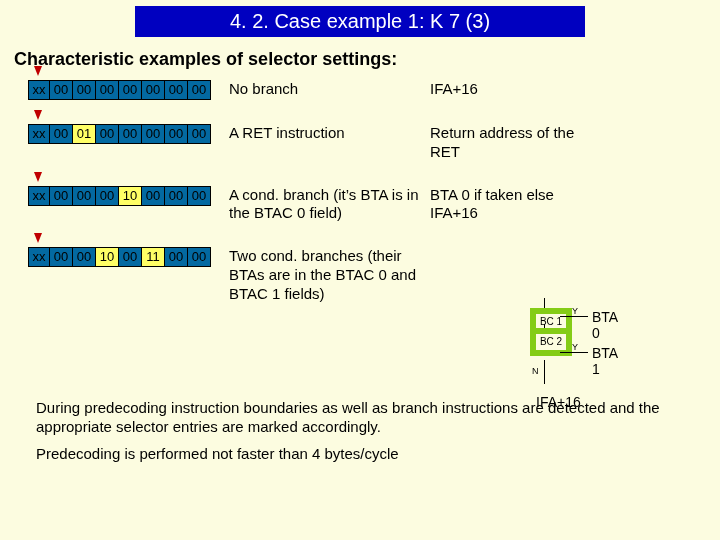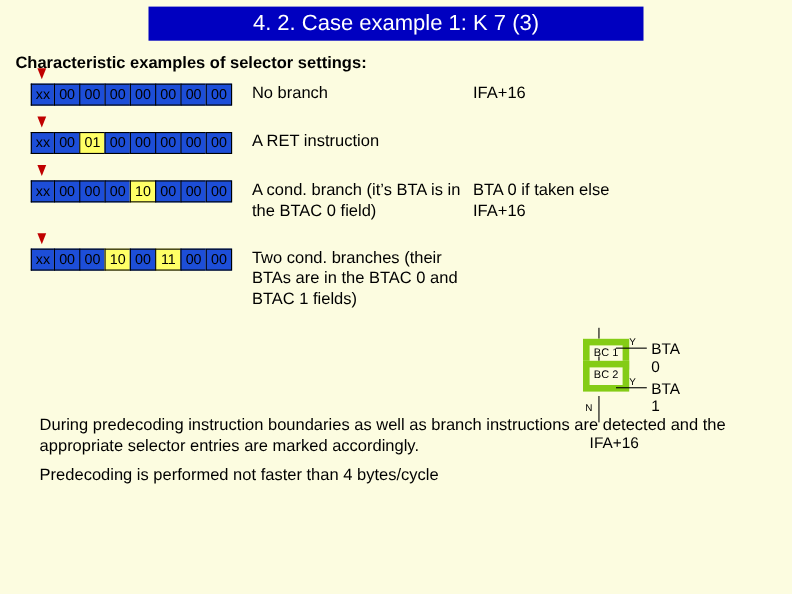--- a/index.html
+++ b/index.html
@@ -1,22 +1,22 @@
 <!DOCTYPE html>
 <html><head>
 <meta charset="utf-8">
 <style>
 html,body{margin:0;padding:0}
 body{width:720px;height:540px;background:#fcfce0;font-family:Arial,Helvetica,sans-serif;color:#000;position:relative}
 .titlebar{background:#0000c0;color:#fff;font-size:20px;font-weight:400;margin:6px auto 0;padding:4px 0;width:450px;text-align:center}
-.subhead{font-size:15px;font-weight:700;margin:12px 0 10px 14px}
+.subhead{font-size:18px;font-weight:700;margin:12px 0 10px 14px}
 .rows{margin-left:28px}
 .row{display:flex;align-items:flex-start;margin-bottom:24px}
 .cellgrp{display:flex;position:relative;flex:0 0 auto}
-.cell{border:1px solid #000;border-right:none;font-size:13px;height:18px;line-height:18px;text-align:center;min-width:22px;background:#1d4ed8}
+.cell{border:1px solid #000;border-right:none;font-size:13px;height:18px;line-height:18px;text-align:center;min-width:22px;background:#0369a1}
 .cell:last-child{border-right:1px solid #000}
 .cell.hl{background:#ffff66}
 .cell.xx{min-width:20px}
 .arrow{position:absolute;top:-14px;width:0;height:0;border-left:4px solid transparent;border-right:4px solid transparent;border-top:10px solid #c00000}
 .desc{font-size:15px;margin-left:18px;width:195px;line-height:1.25}
 .res{font-size:15px;margin-left:6px;width:170px;line-height:1.25}
 .flow{position:absolute;left:530px;top:298px;font-size:10px}
 .flow .lbl{position:absolute;font-size:14px}
 .box{position:absolute;border:6px solid #84cc16;width:30px;height:16px;font-size:10px;text-align:center;line-height:16px;background:#fcfce0}
 .ln{position:absolute;background:#000}
@@ -52,20 +52,21 @@
         <div class="cell xx">xx</div>
         <div class="cell">00</div>
         <div class="cell hl">01</div>
         <div class="cell">00</div>
         <div class="cell">00</div>
         <div class="cell">00</div>
         <div class="cell">00</div>
         <div class="cell">00</div>
       </div>
       <div class="desc">A RET instruction</div>
+      <div class="res">Return address of the RET</div>
     </div>
     <div class="row">
       <div class="cellgrp">
         <div class="arrow" style="left: 6px;"></div>
         <div class="cell xx">xx</div>
         <div class="cell">00</div>
         <div class="cell">00</div>
         <div class="cell">00</div>
         <div class="cell hl">10</div>
         <div class="cell">00</div>

